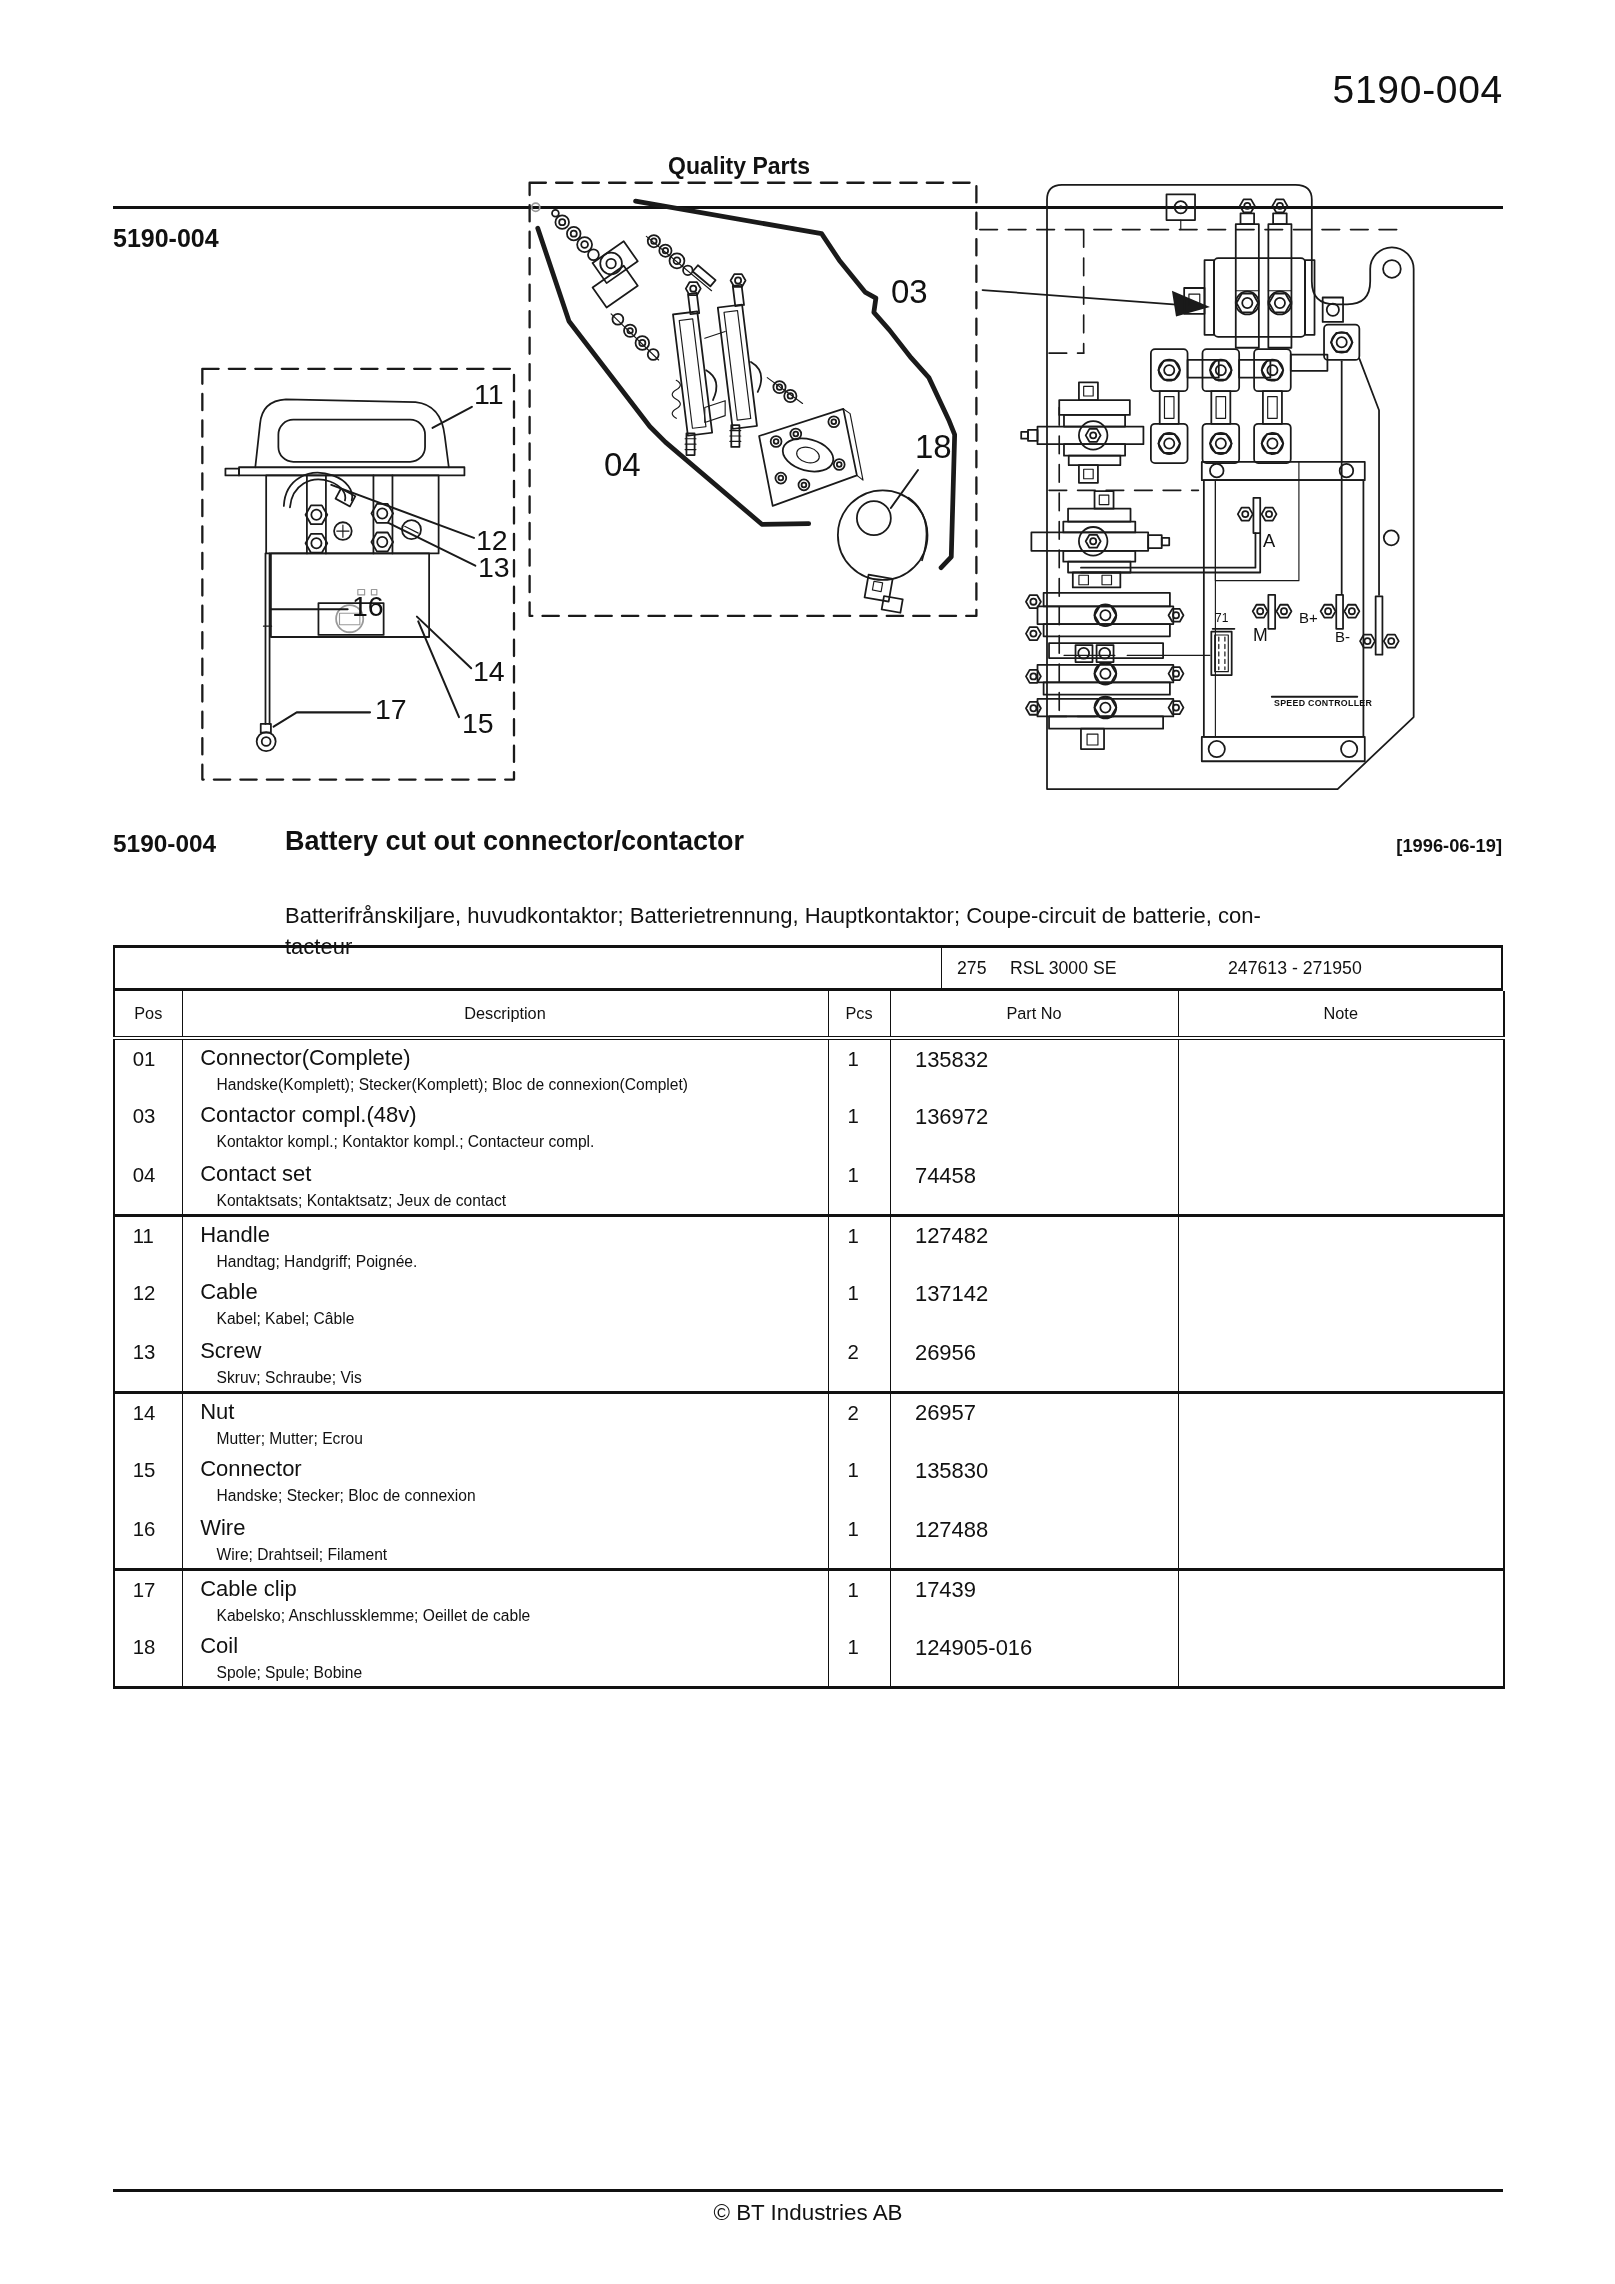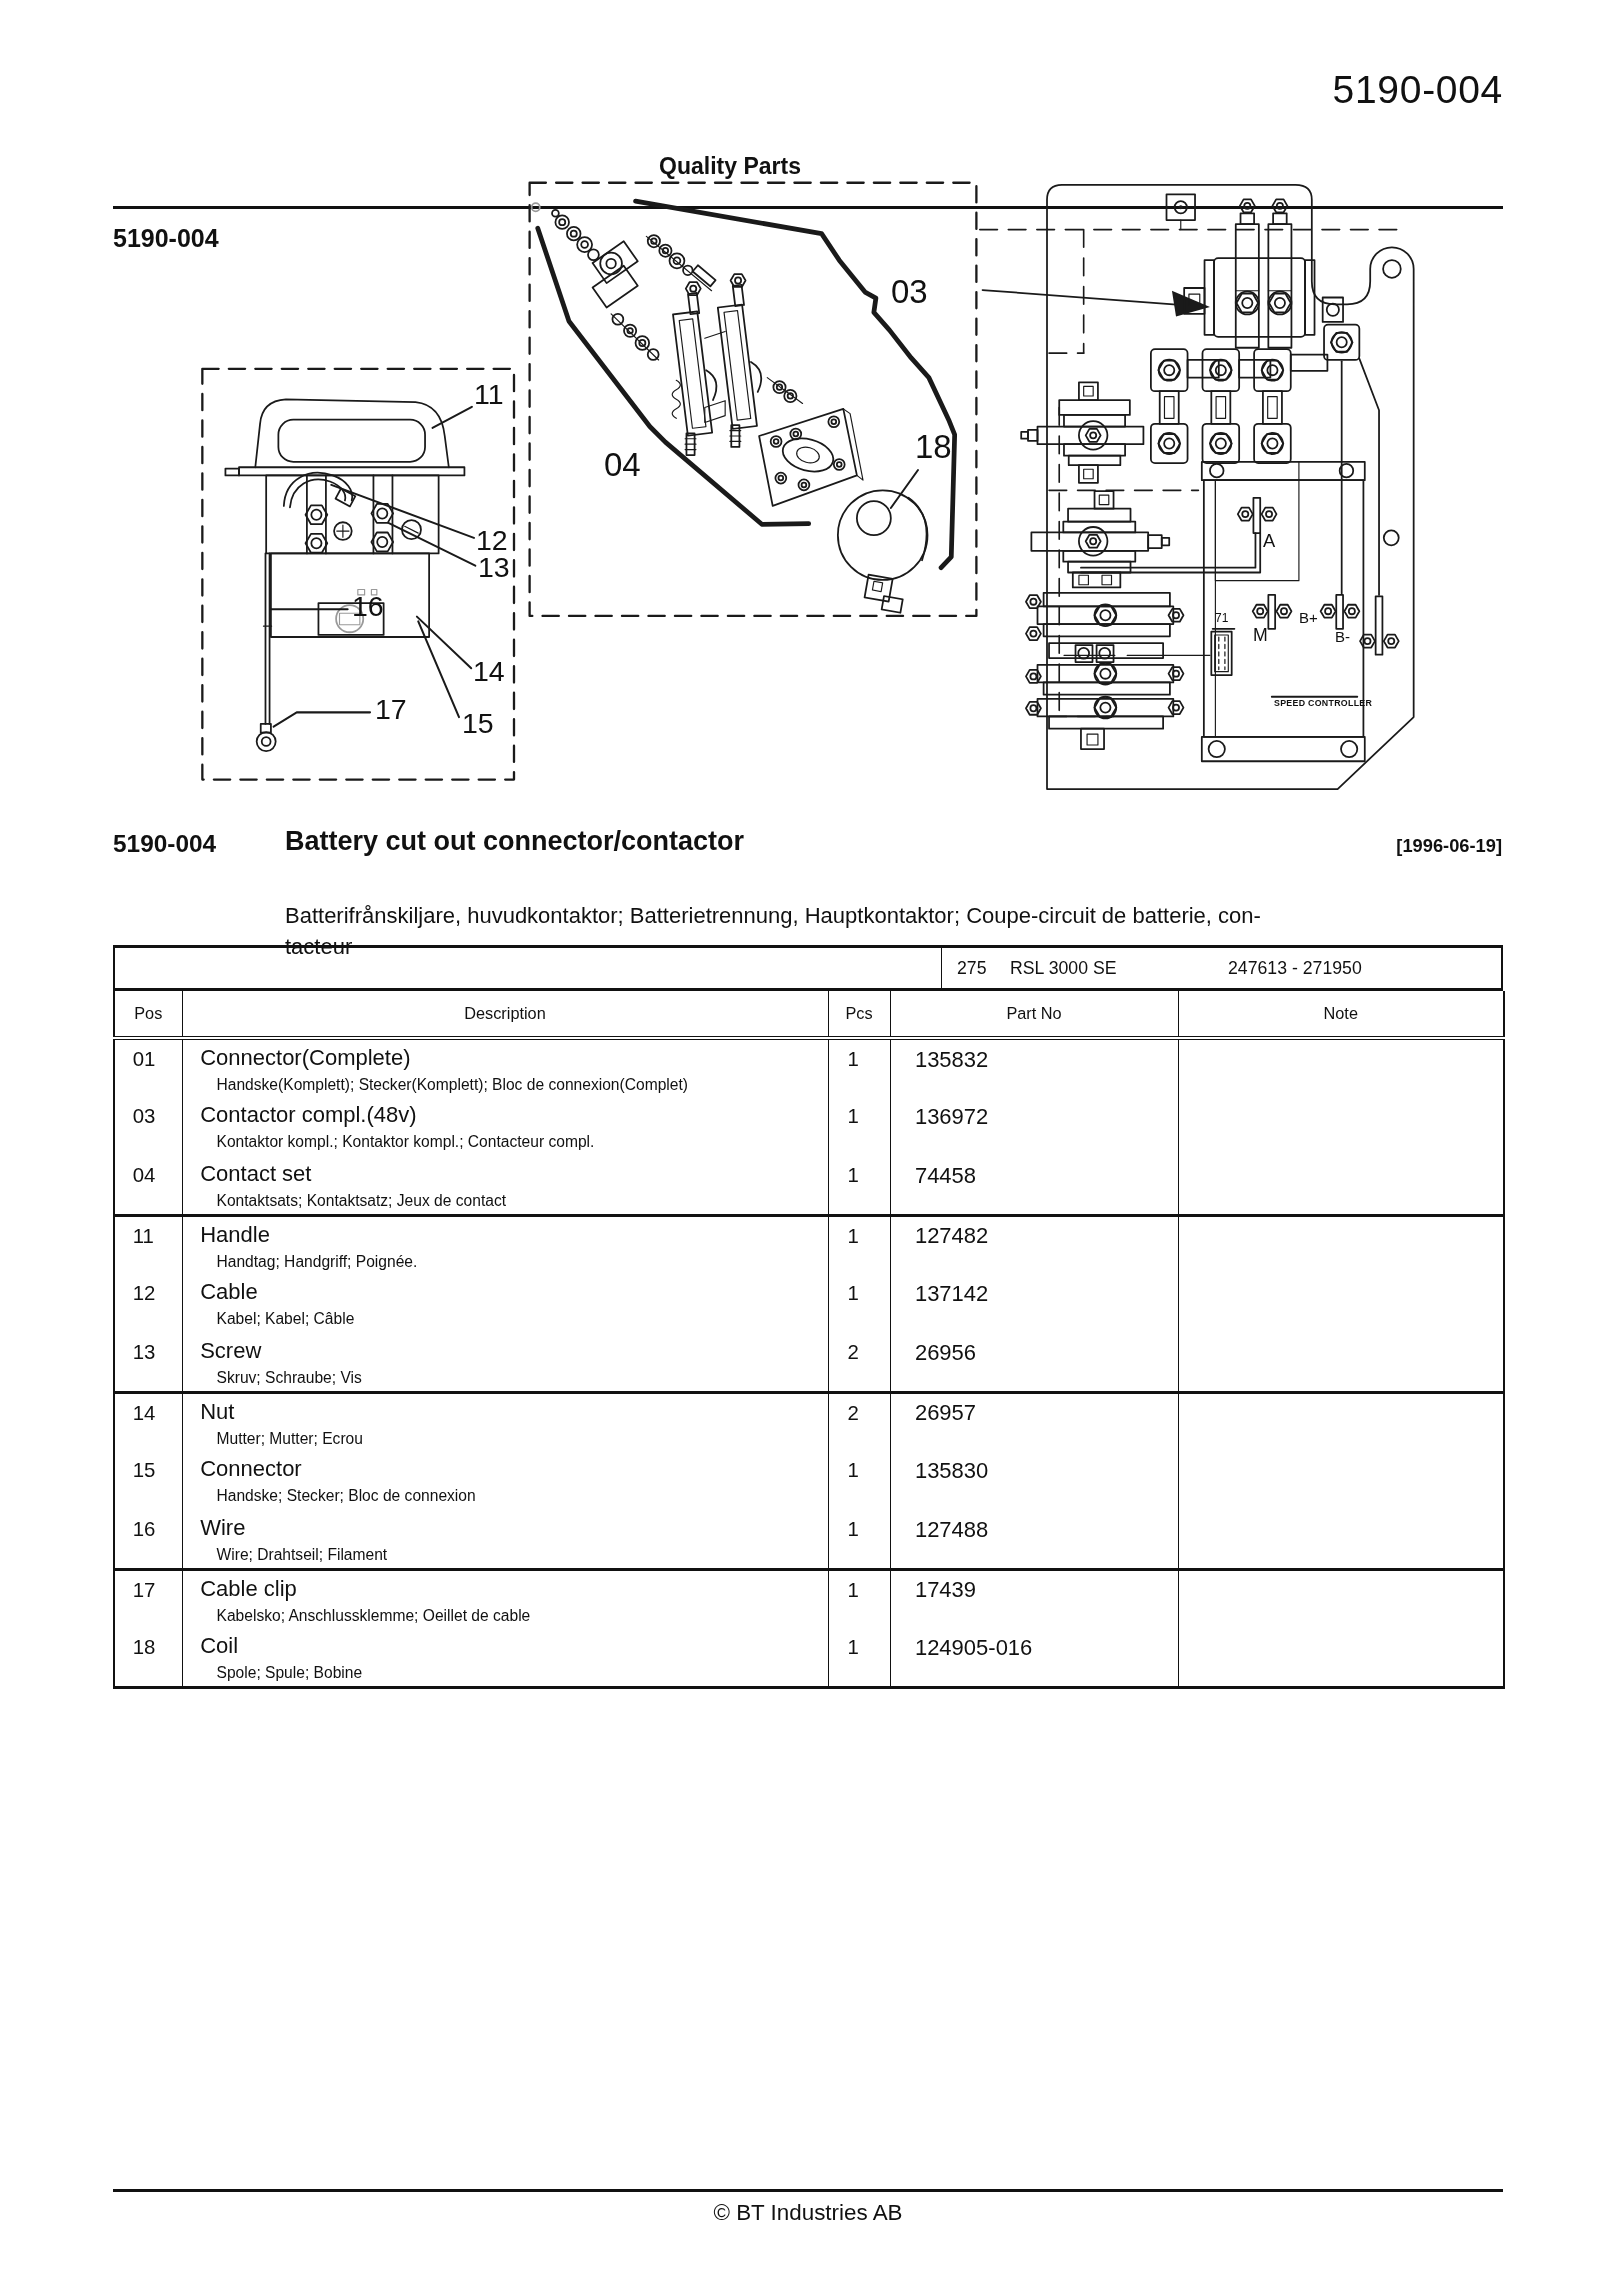--- a/index.html
+++ b/index.html
@@ -3,21 +3,21 @@
 <meta charset="utf-8">
 <style>
   html,body { margin:0; padding:0; background:#e8e8e8; }
   .page {
     position:relative; width:1616px; height:2284px; margin:0 auto;
     background:#ffffff; color:#111;
     font-family:"Liberation Sans", sans-serif;
     overflow:hidden;
   }
   
-  .hdr-center { position:absolute; top:153px; left:0; width:1460px; text-align:center;
+  .hdr-center { position:absolute; top:153px; left:9px; width:1460px; text-align:center;
     font-size:23px; font-weight:bold; }
   .hdr-right  { position:absolute; top:68px; right:113px; font-size:39px; font-weight:400; letter-spacing:0.7px; }
   .hdr-rule   { position:absolute; top:206px; left:113px; width:1390px; height:3.4px; background:#111; }
   .code-heading { position:absolute; top:224px; left:113px; font-size:25px; font-weight:bold; }
 
   
   .diagram-wrap { position:absolute; top:0; left:0; width:1616px; height:815px; }
   svg.diagram { position:absolute; top:0; left:0; }
   svg.diagram * { stroke:#1a1a1a; stroke-width:2.6; fill:none; stroke-linecap:round; stroke-linejoin:round; }
   svg.diagram .dash  { stroke-dasharray:24 15; stroke-width:3.4; }

